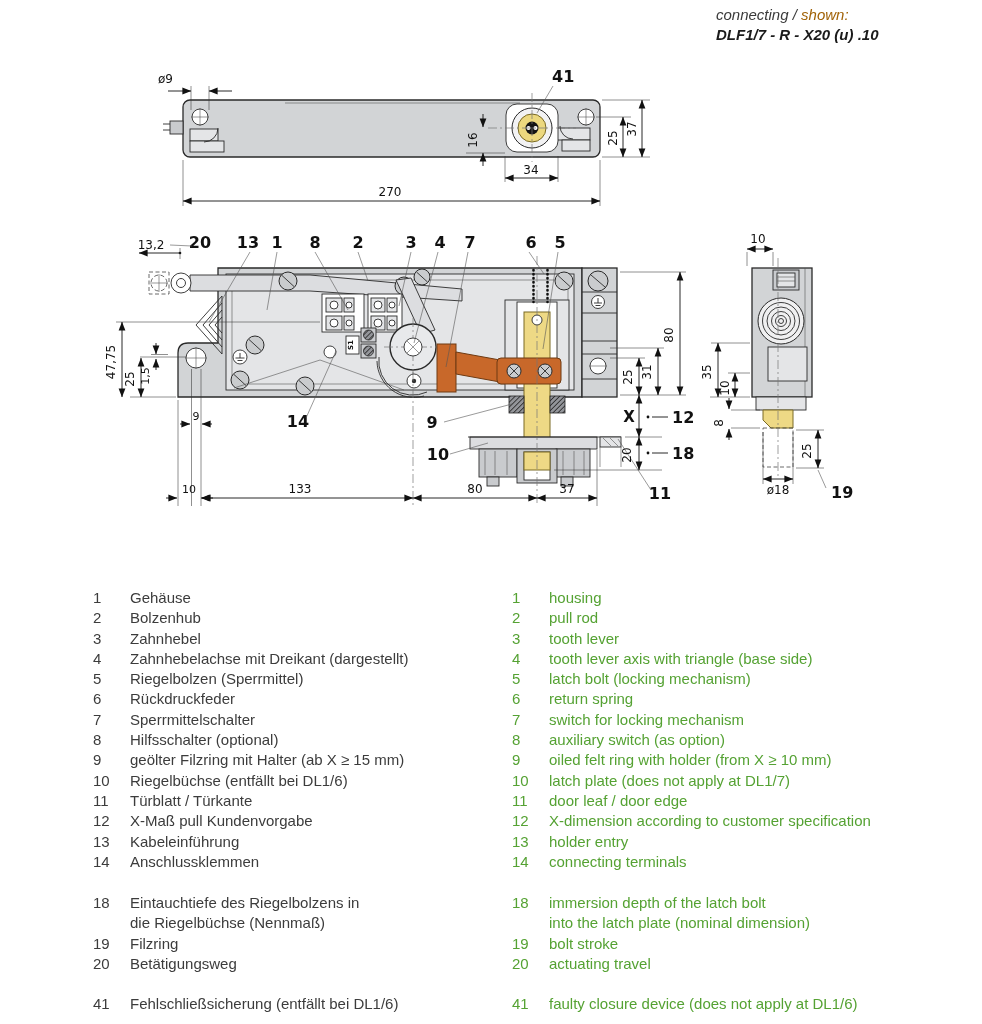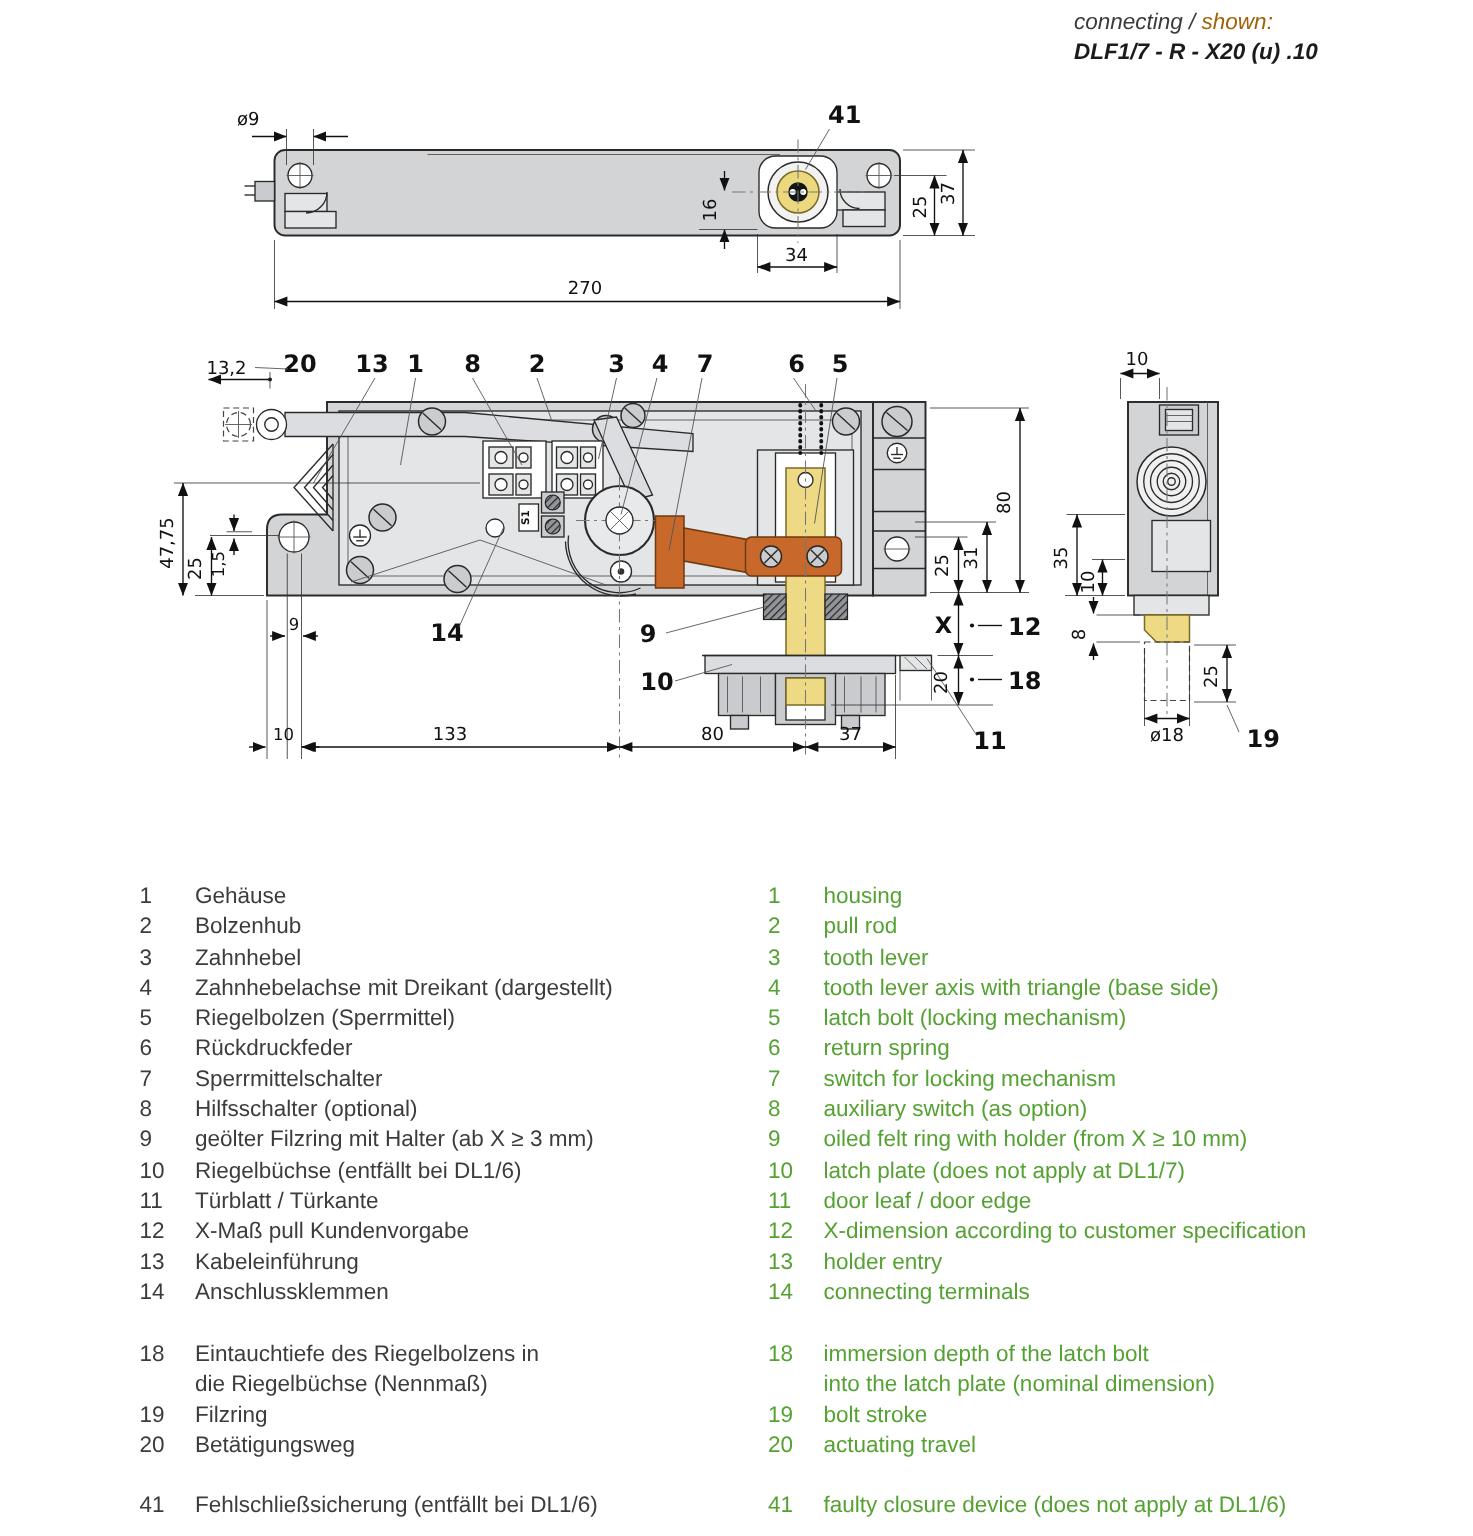--- a/index.html
+++ b/index.html
@@ -498,21 +498,21 @@
         <div class="lrow">
             <span class="num">7</span>
             <span class="txt">Sperrmittelschalter</span>
           </div>
         <div class="lrow">
             <span class="num">8</span>
             <span class="txt">Hilfsschalter (optional)</span>
           </div>
         <div class="lrow">
             <span class="num">9</span>
-            <span class="txt">geölter Filzring mit Halter (ab X ≥ 3 mm)</span>
+            <span class="txt">geölter Filzring mit Halter (ab X ≥ 15 mm)</span>
           </div>
         <div class="lrow">
             <span class="num">10</span>
             <span class="txt">Riegelbüchse (entfällt bei DL1/6)</span>
           </div>
         <div class="lrow">
             <span class="num">11</span>
             <span class="txt">Türblatt / Türkante</span>
           </div>
         <div class="lrow">

